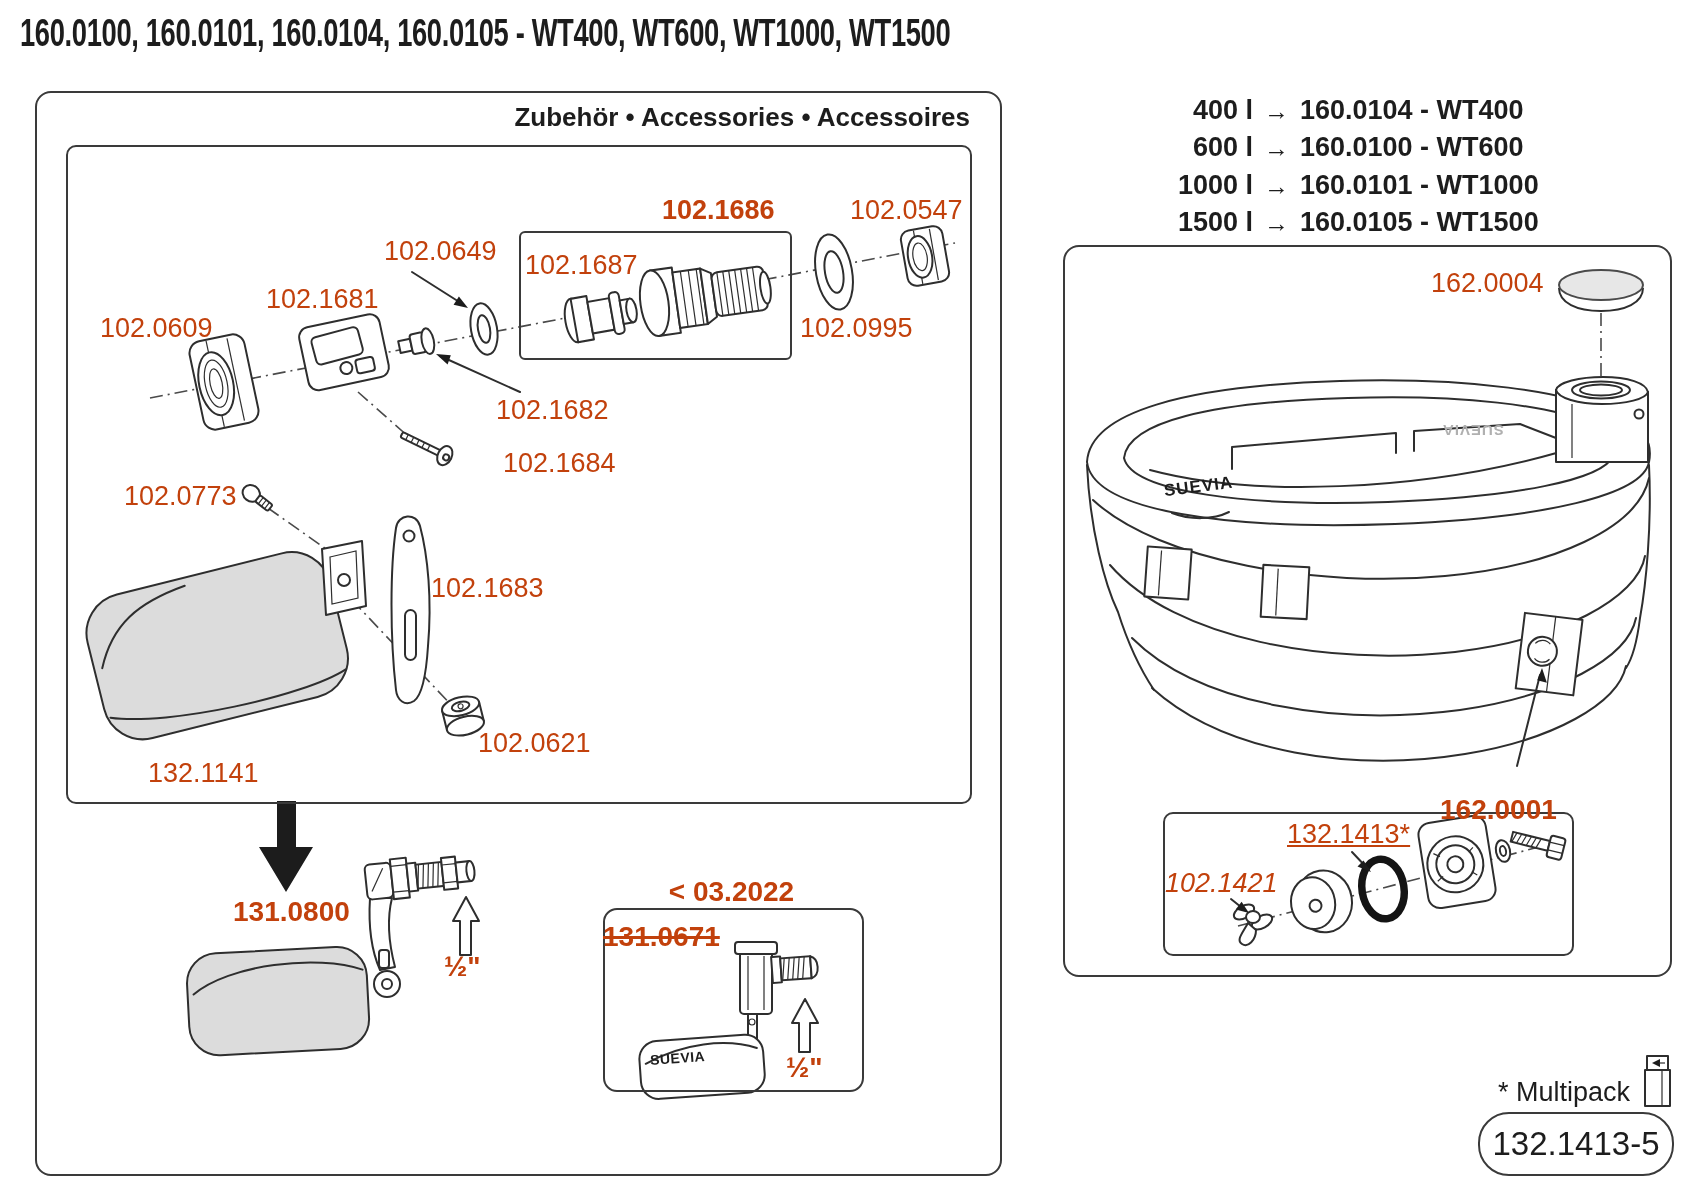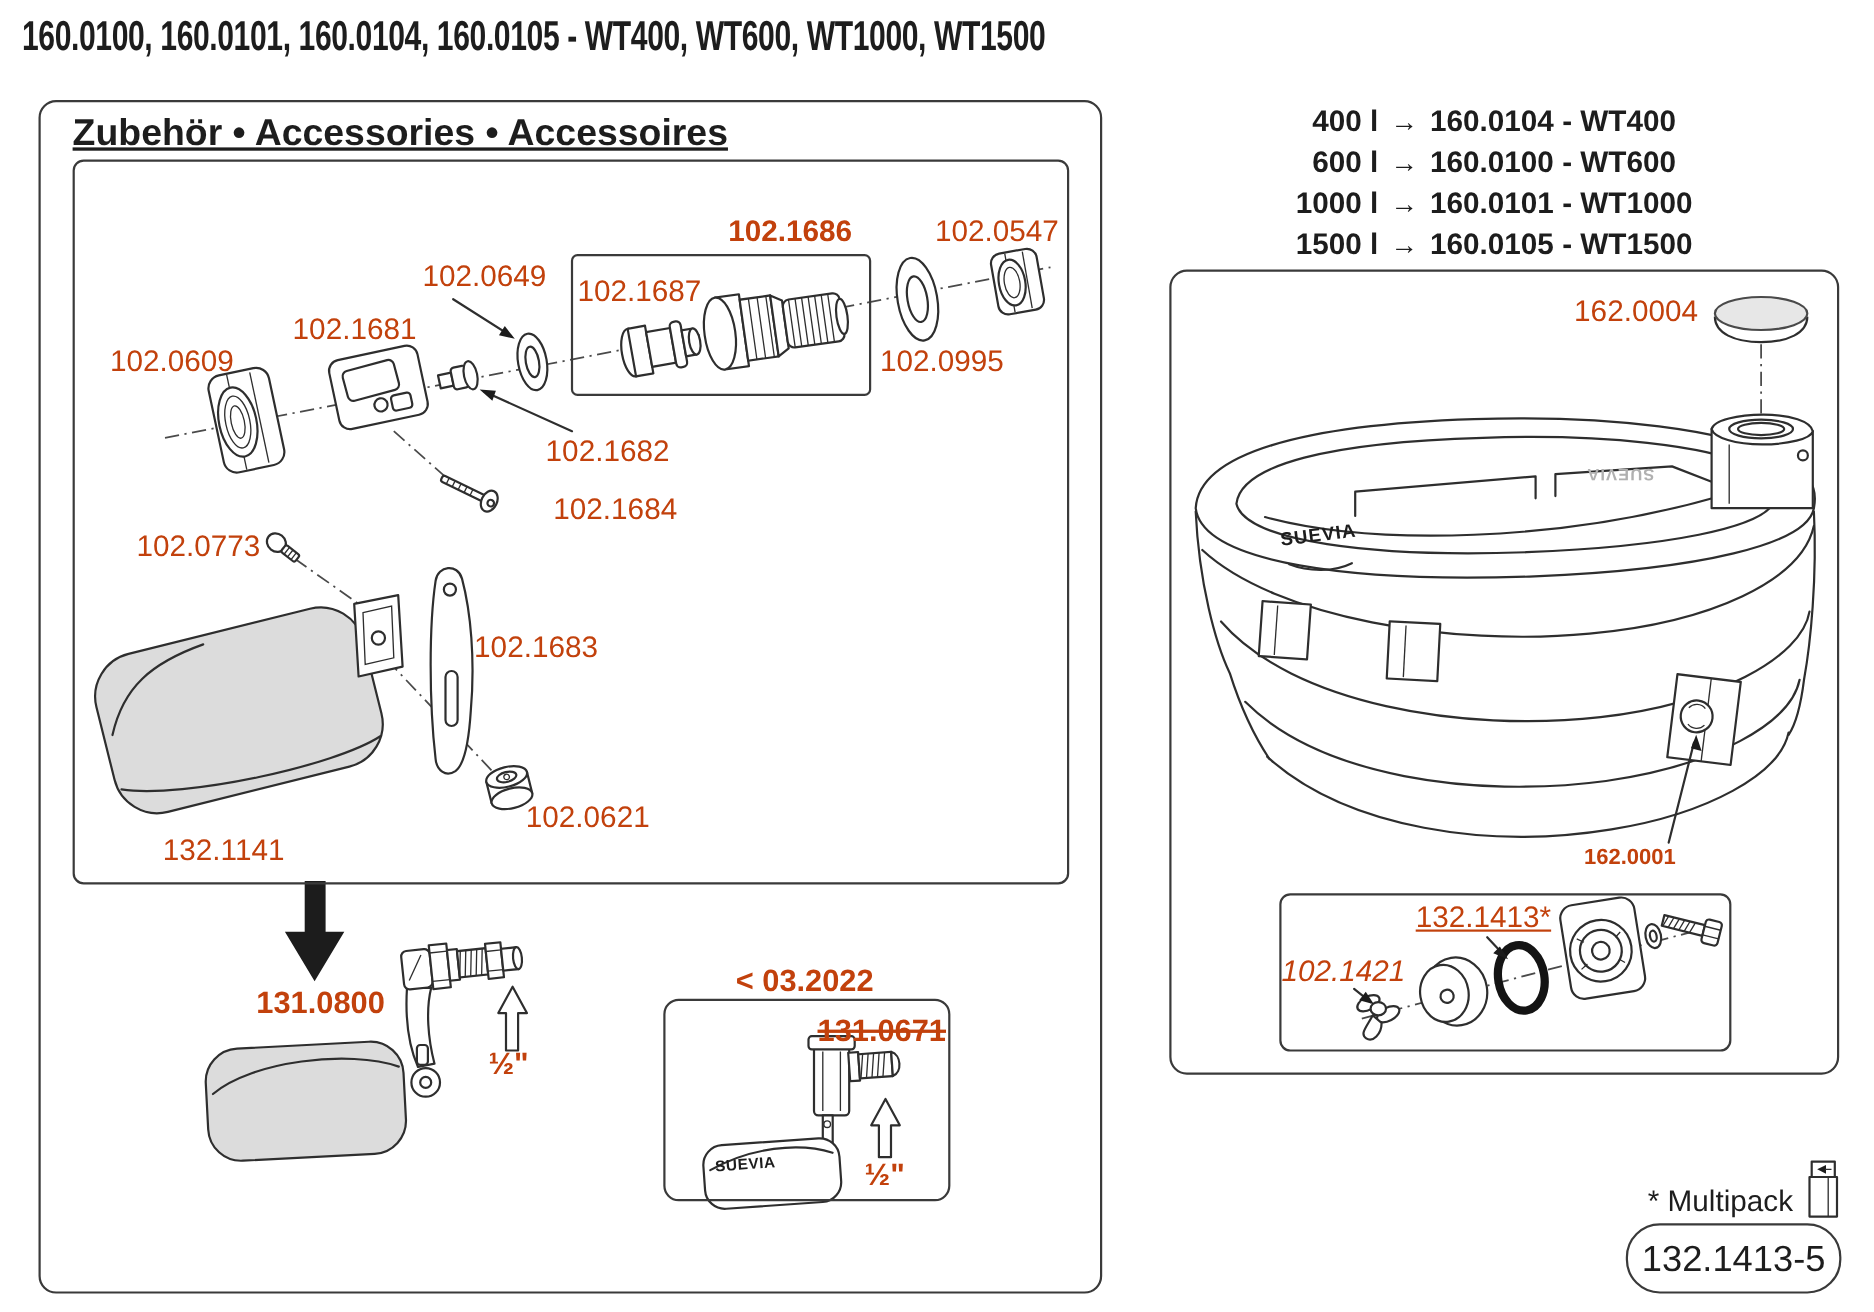--- a/index.html
+++ b/index.html
@@ -8,22 +8,22 @@
     font-family:"Liberation Sans", sans-serif;color:#1d1d1d;overflow:hidden;
   }
   .lbl{position:absolute;font-size:27px;line-height:1.05;white-space:nowrap;color:#c2410c;}
   .b{font-weight:bold;}
   .box{position:absolute;border:2px solid #3a3a3a;background:transparent;}
   .strike{text-decoration:line-through;text-decoration-thickness:3px;}
   #title{
     position:absolute;left:20px;top:12px;font-size:38px;font-weight:bold;
     letter-spacing:-0.5px;transform:scaleX(0.72);transform-origin:left top;white-space:nowrap;
   }
-  #acc-header{position:absolute;left:66px;top:102px;width:904px;text-align:left;
-    font-size:34px;font-weight:bold;text-decoration:underline;}
+  #acc-header{position:absolute;left:66px;top:102px;width:904px;text-align:right;
+    font-size:26px;font-weight:bold;}
   #models{position:absolute;left:1085px;top:88px;width:480px;}
   #models .row{display:flex;height:37.5px;align-items:flex-end;font-size:27px;font-weight:bold;}
   #models .cap{width:168px;text-align:right;}
   #models .arr{width:47px;text-align:center;font-weight:normal;font-size:25px;}
   #multipack{position:absolute;left:1430px;top:1077px;width:200px;text-align:right;font-size:27px;}
   #pill{position:absolute;left:1478px;top:1112px;width:192px;height:60px;border:2.5px solid #3a3a3a;
     border-radius:31px;text-align:center;font-size:33px;line-height:60px;}
   .brand{position:absolute;font-weight:bold;letter-spacing:1px;}
   svg .ln{stroke:#2e2e2e;stroke-width:2;fill:none;stroke-linecap:round;stroke-linejoin:round;}
   svg .fw{stroke:#2e2e2e;stroke-width:2;fill:#ffffff;stroke-linejoin:round;}
@@ -294,21 +294,21 @@
 <div class="lbl" style="left:503px;top:449px;">102.1684</div>
 <div class="lbl" style="left:124px;top:482px;">102.0773</div>
 <div class="lbl" style="left:431px;top:574px;">102.1683</div>
 <div class="lbl" style="left:478px;top:729px;">102.0621</div>
 <div class="lbl" style="left:148px;top:759px;text-align:right;">132.1141</div>
 
 <div class="lbl b" style="left:233px;top:897px;font-size:28px;">131.0800</div>
 <div class="lbl b" style="left:444px;top:952px;font-size:28px;">½"</div>
 
 <div class="lbl b" style="left:603px;top:877px;width:257px;text-align:center;font-size:28px;">&lt; 03.2022</div>
-<div class="lbl b strike" style="left:603px;top:922px;width:257px;text-align:right;font-size:28px;">131.0671</div>
+<div class="lbl b strike" style="left:603px;top:922px;width:257px;text-align:left;font-size:28px;">131.0671</div>
 <div class="lbl b" style="left:786px;top:1053px;font-size:28px;">½"</div>
 <div class="brand" style="left:650px;top:1050px;font-size:14px;transform:rotate(-4deg);letter-spacing:0.5px;">SUEVIA</div>
 
 <div id="models">
   <div class="row">
     <span class="cap">400 l</span>
     <span class="arr">→</span>
     <span class="code">160.0104 - WT400</span>
   </div>
   <div class="row">
@@ -322,21 +322,21 @@
     <span class="code">160.0101 - WT1000</span>
   </div>
   <div class="row">
     <span class="cap">1500 l</span>
     <span class="arr">→</span>
     <span class="code">160.0105 - WT1500</span>
   </div>
 </div>
 
 <div class="lbl" style="left:1431px;top:269px;">162.0004</div>
-<div class="lbl b" style="left:1440px;top:769px;font-size:20px;">162.0001</div>
+<div class="lbl b" style="left:1440px;top:795px;font-size:28px;">162.0001</div>
 <div class="lbl" style="left:1287px;top:820px;text-decoration:underline;">132.1413*</div>
 <div class="lbl" style="left:1165px;top:869px;font-style:italic;">102.1421</div>
 
 <div class="brand" style="left:1164px;top:477px;font-size:17px;transform:rotate(-7deg);">SUEVIA</div>
 <div class="brand" style="left:1442px;top:422px;font-size:15px;color:#b0b0b0;transform:rotate(180deg);">SUEVIA</div>
 
 <div id="multipack">* Multipack</div>
 <div id="pill">132.1413-5</div>
 
 </body></html>

